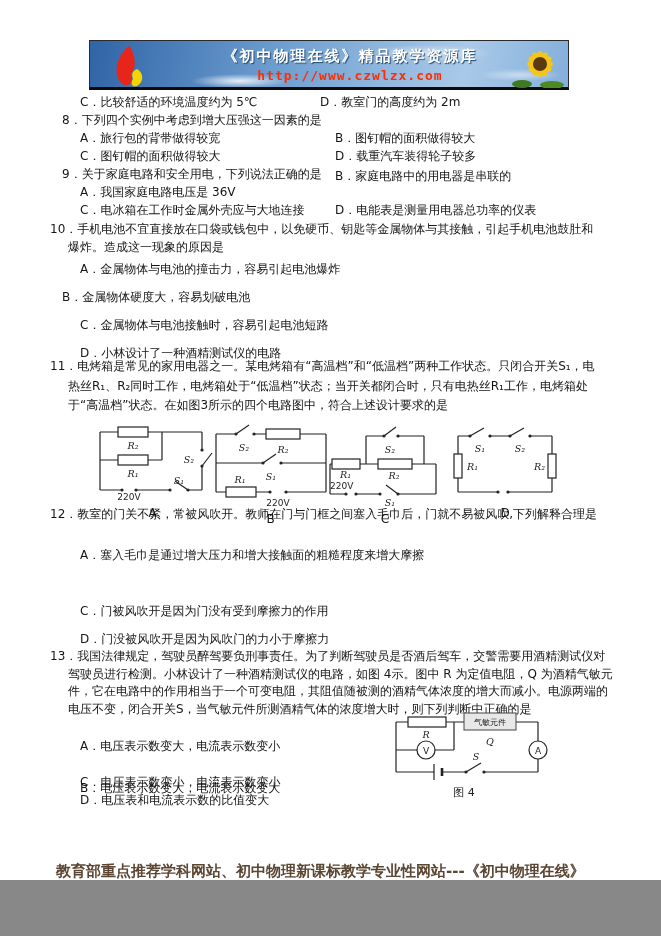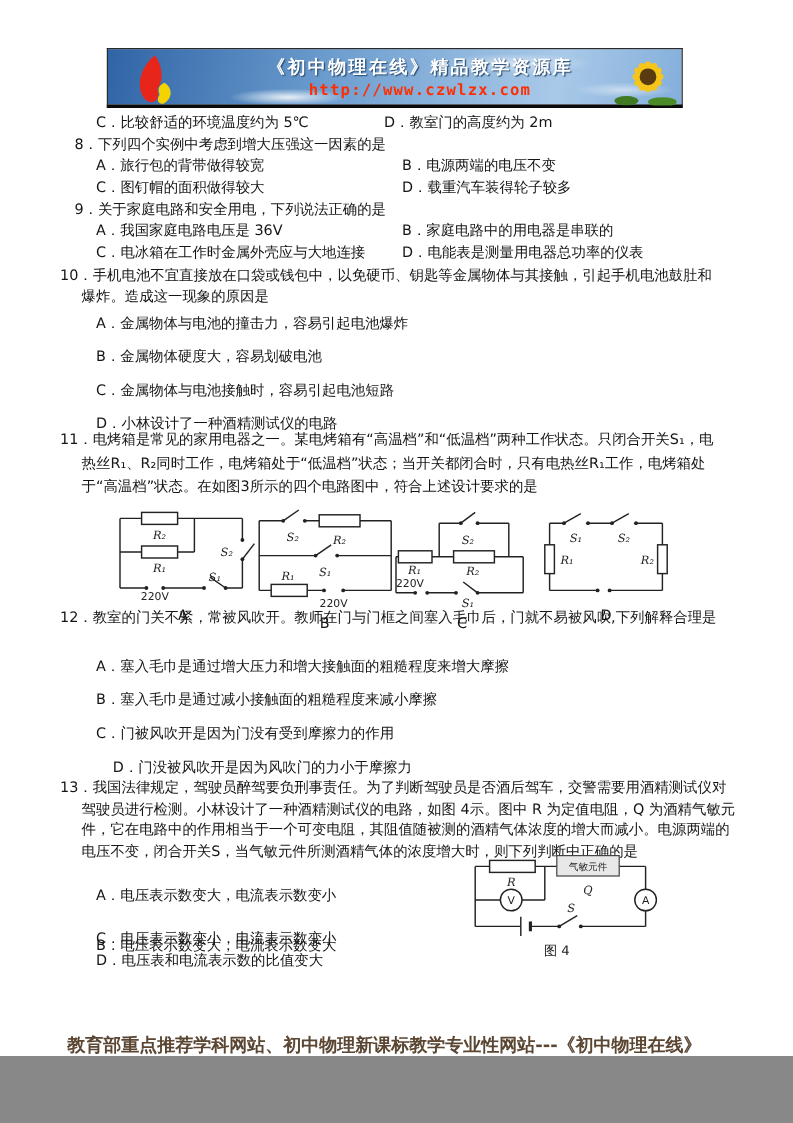--- a/index.html
+++ b/index.html
@@ -73,33 +73,33 @@
       <ellipse cx="12" cy="40" rx="10" ry="4" fill="#3f7a22"></ellipse>
       <ellipse cx="42" cy="41" rx="12" ry="4" fill="#4c8a28"></ellipse>
     </svg>
   </div>
 
   <div class="t" style="left:80px;top:94px;">C．比较舒适的环境温度约为 5℃</div>
   <div class="t" style="left:320px;top:94px;">D．教室门的高度约为 2m</div>
 
   <div class="t" style="left:62px;top:112px;">8．下列四个实例中考虑到增大压强这一因素的是</div>
   <div class="t" style="left:80px;top:130px;">A．旅行包的背带做得较宽</div>
-  <div class="t" style="left:335px;top:130px;">B．电源两端的电压不变</div>
+  <div class="t" style="left:335px;top:130px;">B．图钉帽的面积做得较大</div>
   <div class="t" style="left:80px;top:148px;">C．图钉帽的面积做得较大</div>
   <div class="t" style="left:335px;top:148px;">D．载重汽车装得轮子较多</div>
 
   <div class="t" style="left:62px;top:166px;">9．关于家庭电路和安全用电，下列说法正确的是</div>
   <div class="t" style="left:80px;top:184px;">A．我国家庭电路电压是 36V</div>
-  <div class="t" style="left:335px;top:184px;">B．家庭电路中的用电器是串联的</div>
+  <div class="t" style="left:335px;top:168px;">B．家庭电路中的用电器是串联的</div>
   <div class="t" style="left:80px;top:202px;">C．电冰箱在工作时金属外壳应与大地连接</div>
   <div class="t" style="left:335px;top:202px;">D．电能表是测量用电器总功率的仪表</div>
 
   <div class="wrap hang" style="left:50px;top:220px;width:528px;line-height:18px;">10．手机电池不宜直接放在口袋或钱包中，以免硬币、钥匙等金属物体与其接触，引起手机电池鼓肚和爆炸。造成这一现象的原因是</div>
   <div class="t" style="left:80px;top:261px;">A．金属物体与电池的撞击力，容易引起电池爆炸</div>
-  <div class="t" style="left:80px;top:289px;">B．金属物体硬度大，容易划破电池</div>
+  <div class="t" style="left:62px;top:289px;">B．金属物体硬度大，容易划破电池</div>
   <div class="t" style="left:80px;top:317px;">C．金属物体与电池接触时，容易引起电池短路</div>
   <div class="t" style="left:80px;top:345px;">D．小林设计了一种酒精测试仪的电路</div>
 
   <div class="wrap hang" style="left:50px;top:357px;width:532px;line-height:19.5px;">11．电烤箱是常见的家用电器之一。某电烤箱有“高温档”和“低温档”两种工作状态。只闭合开关S₁，电热丝R₁、R₂同时工作，电烤箱处于“低温档”状态；当开关都闭合时，只有电热丝R₁工作，电烤箱处于“高温档”状态。在如图3所示的四个电路图中，符合上述设计要求的是</div>
 
   <div class="circuit" style="left:90px;top:420px;width:125px;">
     <svg width="125" height="82" viewBox="0 0 125 82">
       <path class="w" d="M10,12 H72 M10,40 H72 M10,12 V70 M72,12 V40 M72,12 H112 M112,12 V30 M112,46 V70 M112,70 H98 M80,70 H46 M32,70 H10"></path>
       <rect class="box" x="28" y="7" width="30" height="10"></rect>
       <rect class="box" x="28" y="35" width="30" height="10"></rect>
@@ -180,23 +180,22 @@
       <text class="lbl" x="34" y="30" text-anchor="middle">S₁</text>
       <text class="lbl" x="74" y="30" text-anchor="middle">S₂</text>
       <text class="lbl" x="21" y="48">R₁</text>
       <text class="lbl" x="88" y="48">R₂</text>
     </svg>
     <div class="circuit-label">D</div>
   </div>
 
   <div class="wrap hang" style="left:50px;top:505px;width:548px;line-height:19px;">12．教室的门关不紧，常被风吹开。教师在门与门框之间塞入毛巾后，门就不易被风吹,下列解释合理是</div>
   <div class="t" style="left:80px;top:547px;">A．塞入毛巾是通过增大压力和增大接触面的粗糙程度来增大摩擦</div>
-  <div class="t" style="left:80px;top:575px;">B．塞入毛巾是通过减小接触面的粗糙程度来减小摩擦</div>
   <div class="t" style="left:80px;top:603px;">C．门被风吹开是因为门没有受到摩擦力的作用</div>
-  <div class="t" style="left:80px;top:631px;margin-left:14px;">D．门没被风吹开是因为风吹门的力小于摩擦力</div>
+  <div class="t" style="left:80px;top:631px;">D．门没被风吹开是因为风吹门的力小于摩擦力</div>
 
   <div class="wrap hang" style="left:50px;top:648px;width:545px;line-height:17.5px;">13．我国法律规定，驾驶员醉驾要负刑事责任。为了判断驾驶员是否酒后驾车，交警需要用酒精测试仪对驾驶员进行检测。小林设计了一种酒精测试仪的电路，如图 4示。图中 R 为定值电阻，Q 为酒精气敏元件，它在电路中的作用相当于一个可变电阻，其阻值随被测的酒精气体浓度的增大而减小。电源两端的电压不变，闭合开关S，当气敏元件所测酒精气体的浓度增大时，则下列判断中正确的是</div>
   <div class="t" style="left:80px;top:738px;">A．电压表示数变大，电流表示数变小</div>
   <div class="t" style="left:80px;top:756px;margin-top:24px;">B．电压表示数变大，电流表示数变大</div>
   <div class="t" style="left:80px;top:774px;">C．电压表示数变小，电流表示数变小</div>
   <div class="t" style="left:80px;top:792px;">D．电压表和电流表示数的比值变大</div>
 
   <div class="circuit" style="left:386px;top:710px;">
     <svg width="165" height="92" viewBox="0 0 165 92">
       <path class="w" d="M10,12 H22 M60,12 H78 M130,12 H152 M10,12 V62 M152,12 V31 M152,49 V62 M10,40 H31 M49,40 H68 M68,12 V40 M10,62 H48 M56,62 H80 M98,62 H152"></path>

